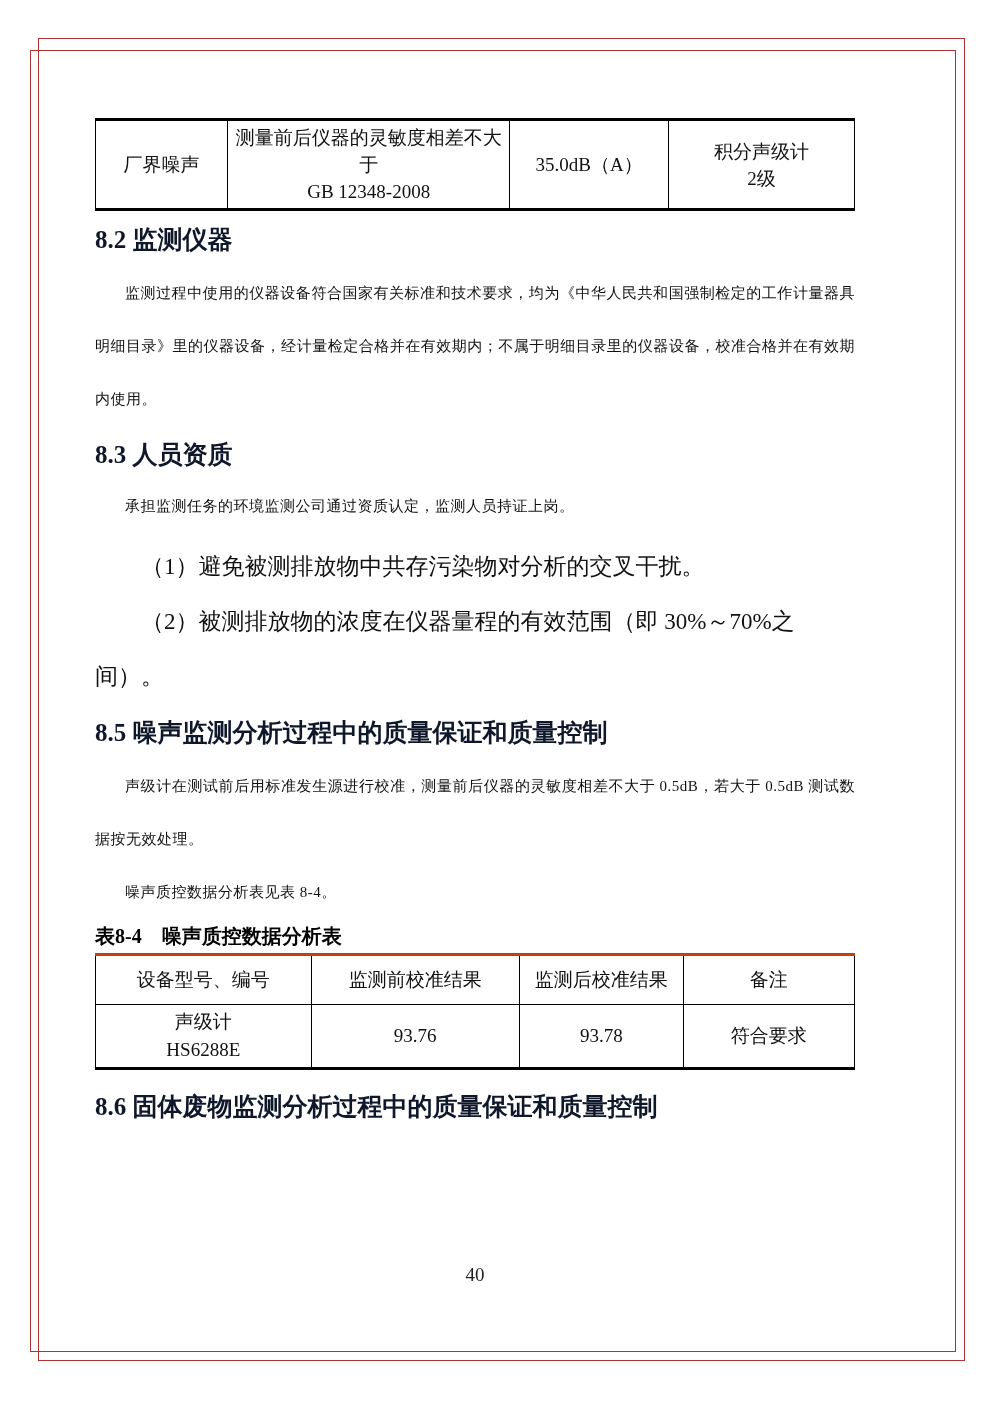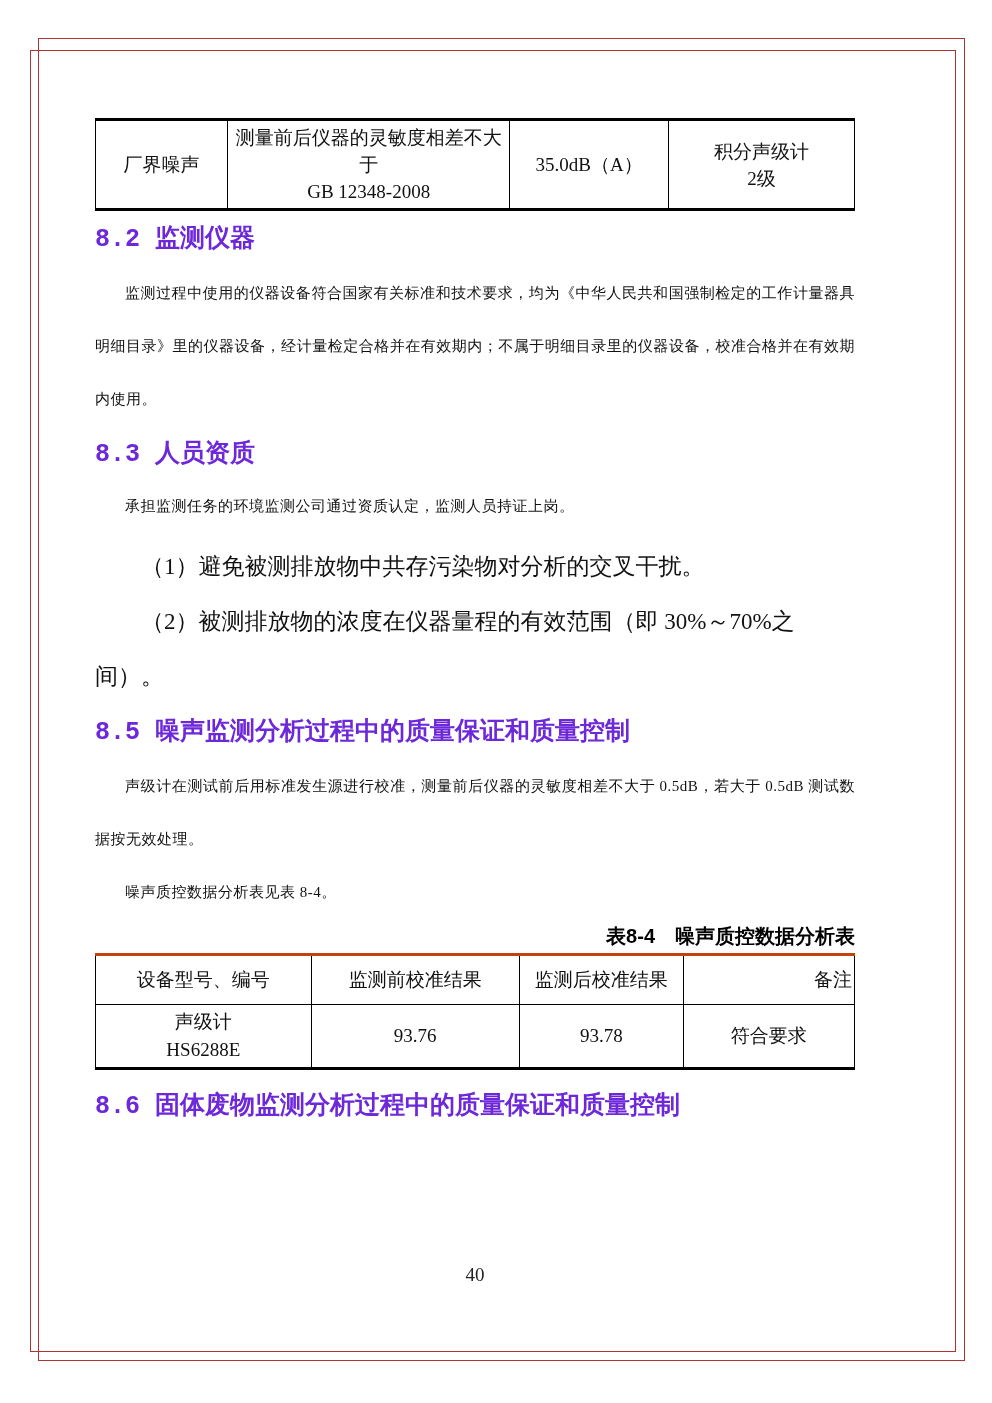--- a/index.html
+++ b/index.html
@@ -33,55 +33,55 @@
     font-size:19px;line-height:27px;padding:3px 2px;
     height:56px;
   }
   .top-table .c1{width:17.2%;}
   .top-table .c2{width:37.5%;}
   .top-table .c3{width:20.8%;}
   .top-table .c4{width:24.5%;}
   .cell-line{display:block;}
 
   h2.section{
-    font-family:Liberation Mono, monospace;
+    font-family:Liberation Serif, serif;
     font-weight:bold;font-size:25px;line-height:30px;
-    margin:14px 0 0 0;color:#6d28d9;
+    margin:14px 0 0 0;color:#0f172a;
   }
   h2.mt-lg{margin-top:20px;}
   h2.mt-xl{margin-top:22px;}
 
   p.body{
     font-size:15px;line-height:53px;margin:0;
     text-align:justify;letter-spacing:0.5px;
   }
   p.indent{text-indent:2em;}
   p.mt{margin-top:10px;}
   p.item{font-size:23px;line-height:55px;margin:0;text-indent:2em;}
   .items{margin-top:6px;}
   p.first-after-h{margin-top:12px;}
 
   .caption{
-    font-family:Liberation Sans, sans-serif;
+    font-family:Liberation Serif, serif;
     font-weight:bold;font-size:20px;line-height:26px;
-    text-align:right;margin:4px 0 0 0;color:#000;
+    text-align:left;margin:4px 0 0 0;color:#000;
   }
 
   .qc-table{border-top:3px solid #000;border-bottom:3px solid #000;margin-top:4px;}
   .qc-table th,.qc-table td{
     border:1px solid #000;
     text-align:center;vertical-align:middle;
     font-size:19px;font-weight:normal;padding:2px;
   }
   .qc-table th{height:44px;border-top:3px solid #c2410c;}
   .qc-table td{height:58px;border-bottom:3px solid #000;line-height:28px;}
   .qc-table .q1{width:28.5%;}
   .qc-table .q2{width:27.5%;}
   .qc-table .q3{width:21.5%;}
-  .qc-table .q4{width:22.5%;text-align:right;}
+  .qc-table .q4{width:22.5%;}
 
   .pagenum{
     position:absolute;left:95px;width:760px;top:1264px;
     text-align:center;font-size:19px;color:#222;
   }
 </style>
 </head>
 <body>
 
 <div class="page">

